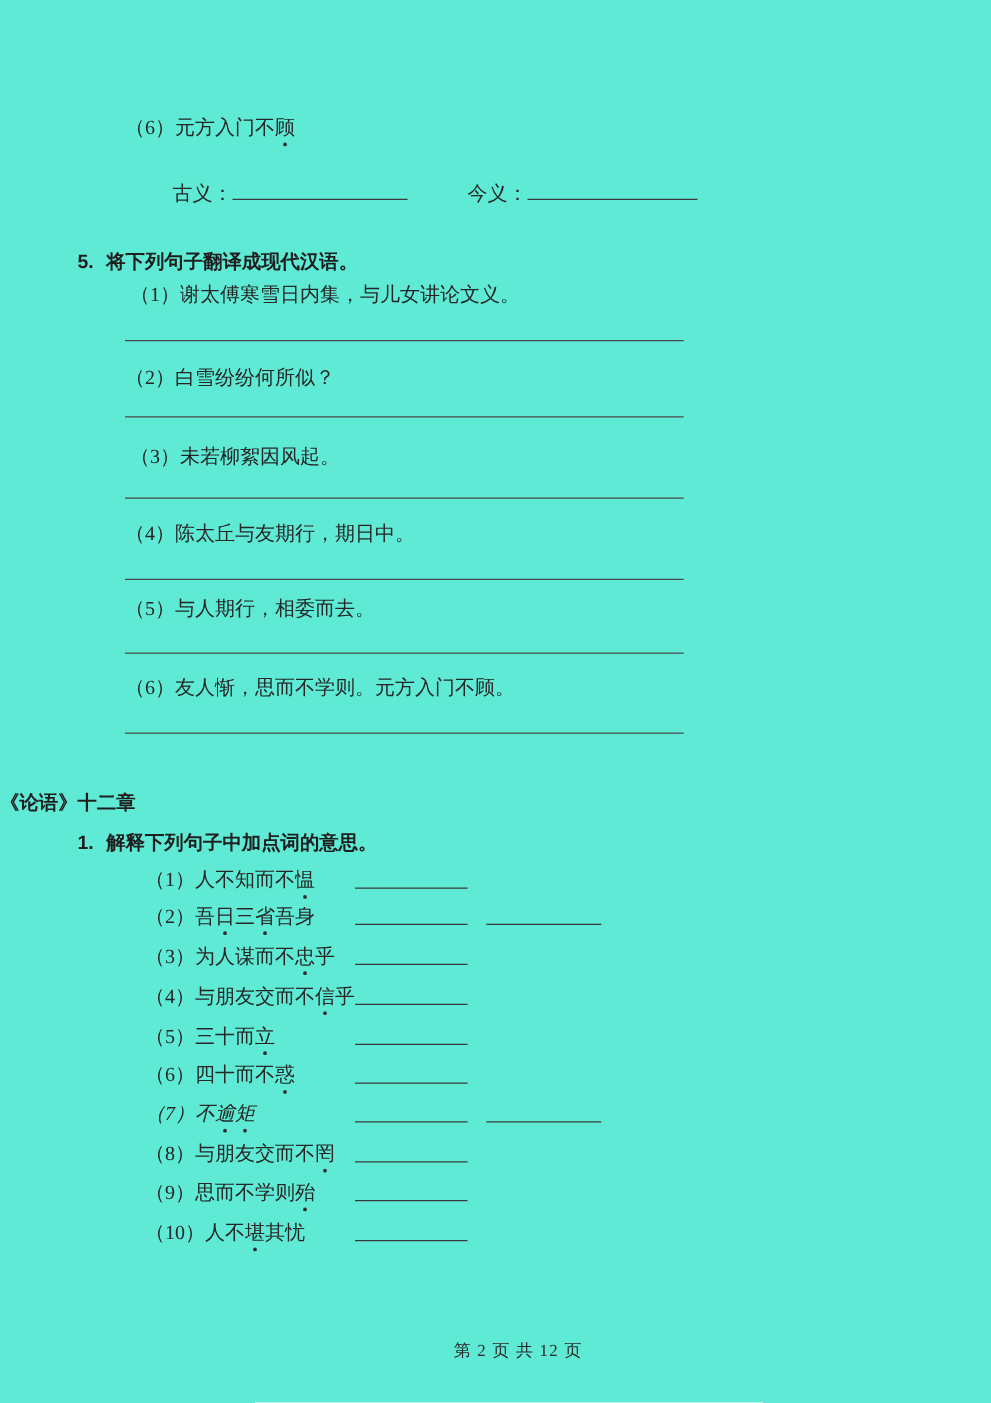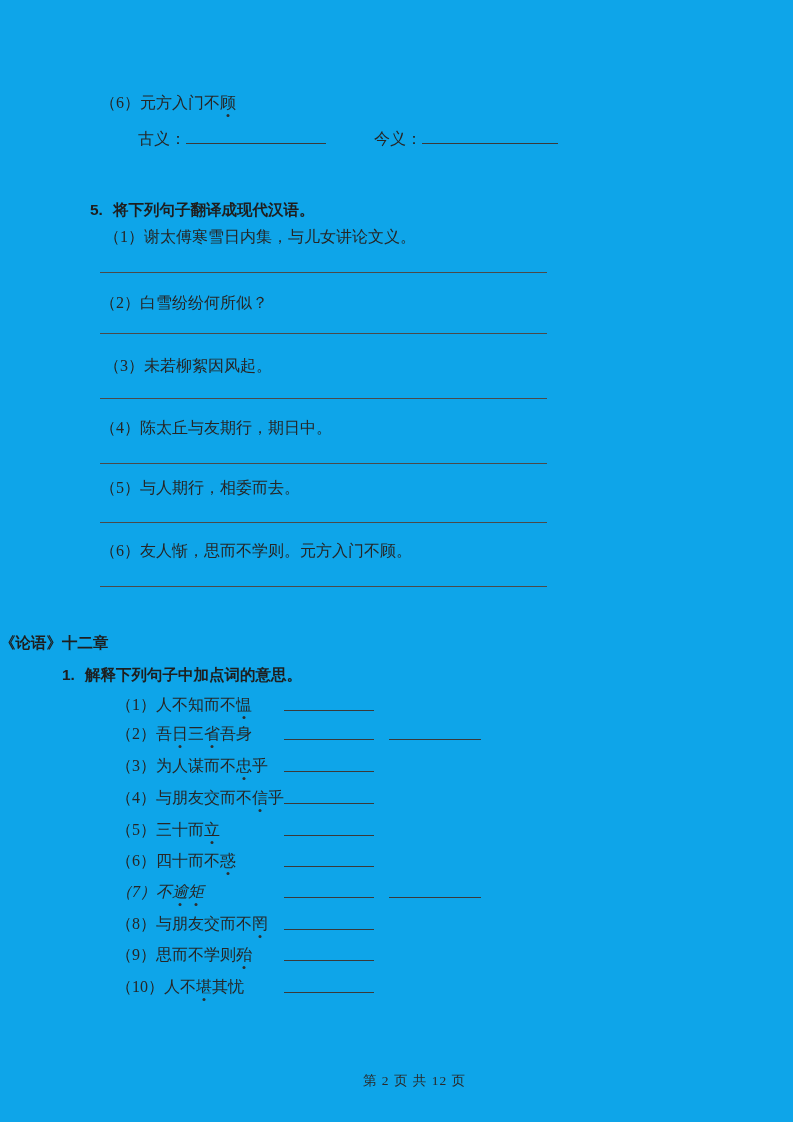--- a/index.html
+++ b/index.html
@@ -1,21 +1,21 @@
 <!DOCTYPE html>
 <html><head>
 <meta charset="utf-8">
 <style>
   * { box-sizing: border-box; }
   html, body { margin: 0; padding: 0; background: #ffffff; }
   .page {
     position: relative;
     width: 793px;
     height: 1122px;
-    background: #0ea5e9;
+    background: #5eead4;
     font-family: "Liberation Serif", serif;
     font-size: 16px;
     line-height: 20px;
     color: #262626;
     overflow: hidden;
   }
   .abs { position: absolute; }
   .hdr {
     font-family: "Liberation Sans", sans-serif;
     font-weight: bold;
@@ -76,25 +76,25 @@
   }
 </style>
 </head>
 <body>
 
 <div class="page">
 
   <div class="abs" style="left:100px; top:93px;">
     <span>（6）</span><span>元方入门不</span><span class="em-dot">顾</span>
   </div>
-  <div class="abs" style="left:138px; top:129px;">
+  <div class="abs" style="left:138px; top:145px;">
     <span>古义：</span><span class="gb gb-a"></span><span class="modern-label">今义：</span><span class="gb gb-b"></span>
   </div>
 
-  <div class="abs hdr" style="left:62px; top:200px;margin-left:28px;">
+  <div class="abs hdr" style="left:62px; top:200px;">
     <span class="qnum">5.</span><span>将下列句子翻译成现代汉语。</span>
   </div>
 
   <div class="abs" style="left:104px; top:227px;">
     <span>（1）</span><span>谢太傅寒雪日内集，与儿女讲论文义。</span>
   </div>
   <div class="ansline" style="top:272px;"></div>
 
   <div class="abs" style="left:100px; top:293px;">
     <span>（2）</span><span>白雪纷纷何所似？</span>

